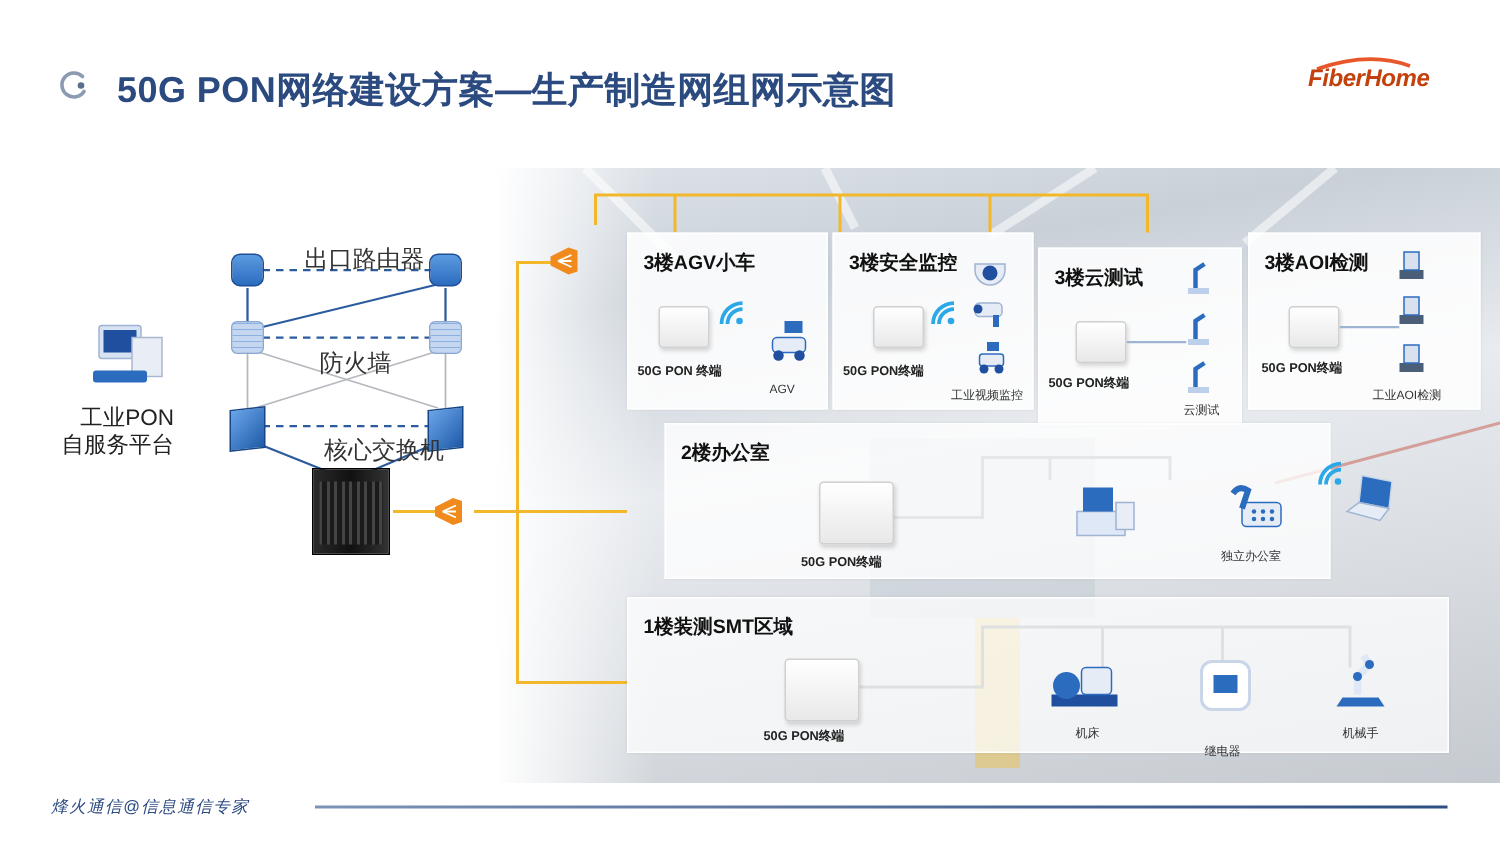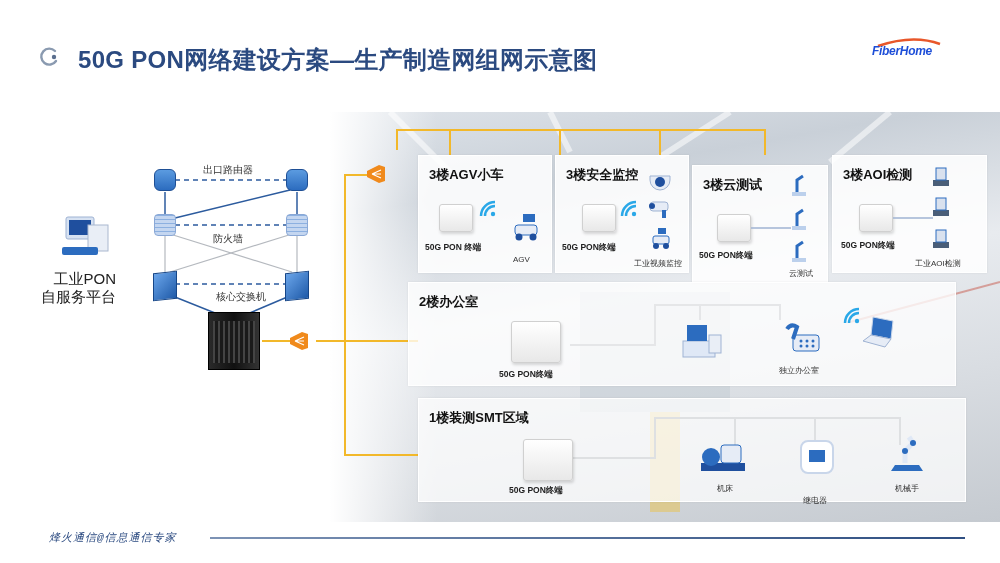--- a/index.html
+++ b/index.html
@@ -4,32 +4,32 @@
 <style>
   * { margin:0; padding:0; box-sizing:border-box; }
   html, body { width:1000px; height:563px; overflow:hidden; background:#ffffff; }
   body { position:relative; font-family:"Liberation Sans","DejaVu Sans",sans-serif; }
   .abs { position:absolute; }
 
   
   #title-icon { left:38px; top:46px; width:22px; height:22px; }
   #title { left:78px; top:44px; font-size:24px; font-weight:bold; color:#2b4a80; letter-spacing:0.3px; white-space:nowrap; }
   #logo { left:868px; top:36px; width:80px; height:30px; }
-  #logo-text { position:absolute; left:4px; top:8px; font-size:12px; font-weight:bold; font-style:italic; color:#1d4ed8; letter-spacing:-0.3px;text-align:right; }
+  #logo-text { position:absolute; left:4px; top:8px; font-size:16px; font-weight:bold; font-style:italic; color:#c2410c; letter-spacing:-0.3px;text-align:right; }
 
   
   #bg-photo { left:330px; top:112px; width:670px; height:410px;
     background:
       linear-gradient(90deg, #ffffff 0%, rgba(255,255,255,0.0) 16%),
       linear-gradient(170deg, #dfe4ea 0%, #c9d0d8 20%, #e8ebef 45%, #d9dde2 70%, #c5cad0 100%);
   }
   #bg-beams { left:330px; top:112px; width:670px; height:410px; }
 
   
-  .net-label { font-size:10px; color:#333; white-space:nowrap; }
+  .net-label { font-size:16px; color:#333; white-space:nowrap; }
   .dev { width:22px; height:22px; border-radius:4px; background:linear-gradient(#5b9be0,#2c6cbf); border:1px solid #1e4f95; }
   .router { border-radius:6px 6px 6px 6px; }
   .firewall { background:repeating-linear-gradient(0deg,#c4d6f0 0 3px,#8cb0e0 3px 4px); border:1px solid #8aa8d6; }
   .switch { width:24px; height:28px; background:linear-gradient(135deg,#6aa5ea,#1f5aa8); border:1px solid #164688; transform:skewY(-6deg); }
   #platform-label { left:36px; top:270px; width:80px; text-align:right; font-size:15px; color:#222; line-height:18px; }
   #olt { left:208px; top:312px; width:52px; height:58px; background:linear-gradient(90deg,#2a2a2a,#111 50%,#333); border:1px solid #000; }
   #olt::after { content:""; position:absolute; left:4px; top:8px; right:4px; bottom:6px; background:repeating-linear-gradient(90deg,#444 0 2px,#1a1a1a 2px 5px); }
 
   
   .splitter { width:22px; height:22px; }
@@ -38,21 +38,21 @@
   .panel { background:rgba(255,255,255,0.86); border:1px solid rgba(255,255,255,0.95); box-shadow:0 0 2px rgba(0,0,0,0.08);text-decoration:underline; }
   .panel-title { position:absolute; left:10px; top:10px; font-size:13px; font-weight:bold; color:#111; white-space:nowrap; }
   .onu { position:absolute; width:34px; height:28px; background:linear-gradient(#ffffff,#e8e8e8); border:1px solid #d0d0d0; border-radius:3px; box-shadow:1px 2px 3px rgba(0,0,0,0.15); }
   .onu.big { width:50px; height:42px; }
   .onu-label { position:absolute; font-size:8.5px; font-weight:bold; color:#222; white-space:nowrap; }
   .dev-label { position:absolute; font-size:8px; color:#333; white-space:nowrap; }
   .wifi { position:absolute; width:22px; height:22px; }
   .icon-box { position:absolute; }
 
   
-  #footer-slogan { left:49px; top:530px; font-family:Liberation Mono, monospace; font-style:italic; font-size:11px; color:#2b4a80; white-space:nowrap; letter-spacing:1px; }
+  #footer-slogan { left:34px; top:530px; font-family:Liberation Sans, sans-serif; font-style:italic; font-size:11px; color:#2b4a80; white-space:nowrap; letter-spacing:1px; }
   #footer-line { left:210px; top:537px; width:755px; height:2px; background:linear-gradient(90deg,#7d93b5,#2f4f82); }
 </style>
 </head>
 <body>
 
 <svg id="title-icon" class="abs" viewBox="0 0 22 22">
   <path d="M17 5 A8 8 0 1 0 18 15" fill="none" stroke="#8a9ab0" stroke-width="2.4" stroke-linecap="round"></path>
   <circle cx="16" cy="11" r="2.2" fill="#5a6e8e"></circle>
 </svg>
 <div id="title" class="abs">50G PON网络建设方案—生产制造网组网示意图</div>
@@ -232,21 +232,21 @@
       <rect x="5" y="2" width="10" height="12" fill="#d9e1ee" stroke="#2c6cbf"></rect>
     </svg>
   <svg class="icon-box" style="left:98px;top:72px" width="20" height="24">
       <rect x="2" y="14" width="16" height="6" fill="#4a5e78"></rect>
       <rect x="5" y="2" width="10" height="12" fill="#d9e1ee" stroke="#2c6cbf"></rect>
     </svg>
   <div class="onu-label" style="left:8px;top:84px">50G PON终端</div>
   <div class="dev-label" style="left:82px;top:102px">工业AOI检测</div>
 </div>
 
-<div class="abs panel" style="left:408px;top:282px;width:548px;height:104px;background:rgba(255,255,255,0.78)">
+<div class="abs panel" style="left:443px;top:282px;width:444px;height:104px;background:rgba(255,255,255,0.78)">
   <div class="panel-title">2楼办公室</div>
   <div class="onu big" style="left:102px;top:38px"></div>
   <div class="onu-label" style="left:90px;top:86px">50G PON终端</div>
   <svg class="icon-box" style="left:272px;top:38px" width="46" height="40">
     <rect x="2" y="20" width="32" height="16" fill="#dfe8f6" stroke="#9fb3d3"></rect>
       <rect x="6" y="4" width="20" height="16" fill="#2c6cbf"></rect>
       <rect x="28" y="14" width="12" height="18" fill="#e9eef6" stroke="#9fb3d3"></rect>
   </svg>
   <svg class="icon-box" style="left:374px;top:40px" width="40" height="34">
     <rect x="10" y="12" width="26" height="16" rx="3" fill="#e6ecf6" stroke="#2c6cbf"></rect>

